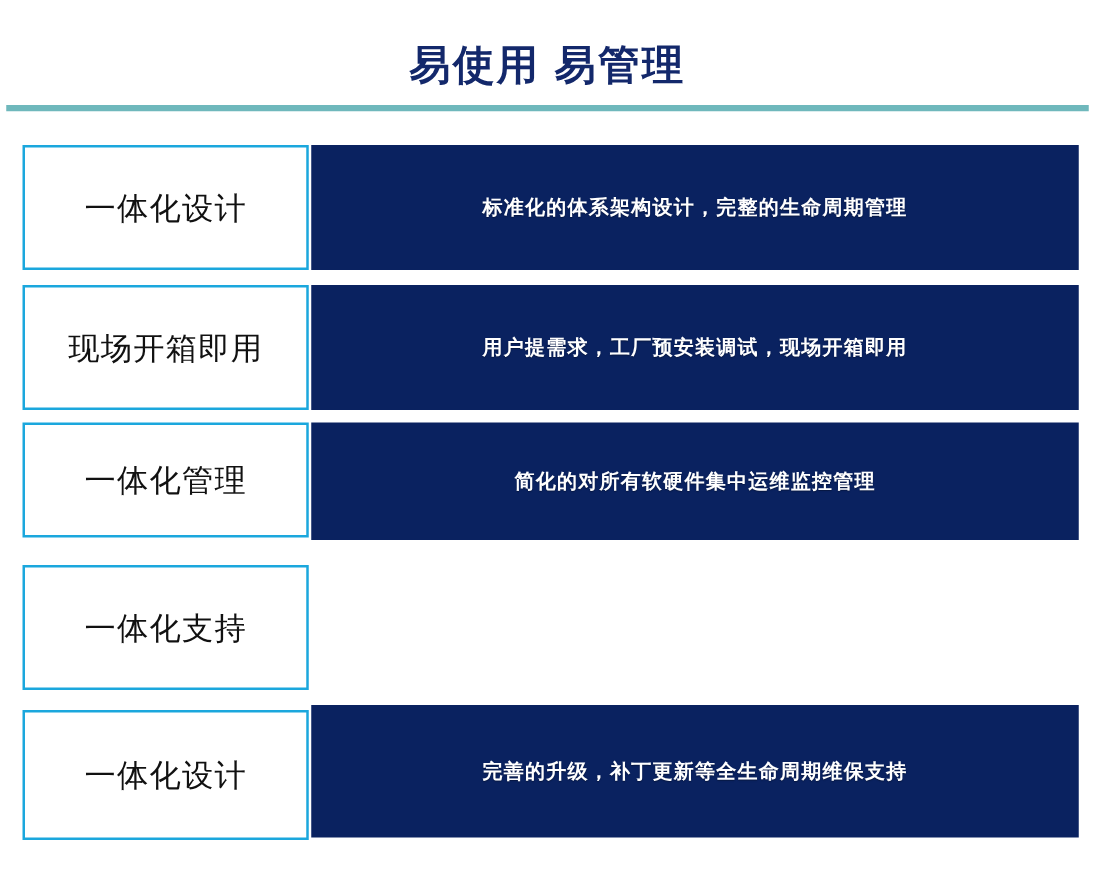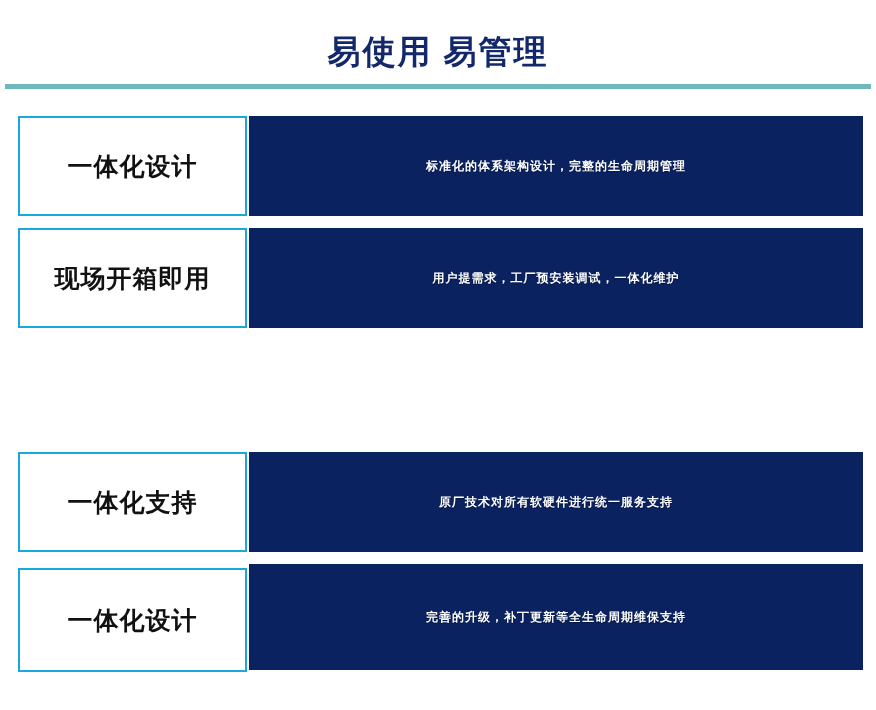--- a/index.html
+++ b/index.html
@@ -73,42 +73,42 @@
     background: #FFFFFF;
     border: 2px solid #1BA7DD;
     display: flex;
     align-items: center;
     justify-content: center;
     z-index: 2;
   }
 
   .row-label-text {
     font-size: 25px;
-    font-weight: bold;
+    font-weight: normal;
     color: #111111;
     letter-spacing: 1px;
     white-space: nowrap;
   }
 
   .row-desc {
     position: absolute;
     left: 249px;
     top: 0;
     width: 614px;      
     height: 100%;
     box-sizing: border-box;
     background: #0A2260;
     display: flex;
     align-items: center;
     justify-content: center;
     z-index: 1;
   }
 
   .row-desc-text {
-    font-size: 12px;
+    font-size: 16px;
     font-weight: bold;
     color: #FFFFFF;
     letter-spacing: 1px;
     white-space: nowrap;
     text-shadow: 0 1px 1px rgba(0,0,0,0.35);
   }
 
   
   #row-0 { top: 104px; height: 100px; }
   #row-1 { top: 216px; height: 100px; }
@@ -138,31 +138,36 @@
       <div class="row-desc">
         <span class="row-desc-text">标准化的体系架构设计，完整的生命周期管理</span>
       </div>
     </div>
 
     <div class="row" id="row-1">
       <div class="row-label">
         <span class="row-label-text">现场开箱即用</span>
       </div>
       <div class="row-desc">
-        <span class="row-desc-text">用户提需求，工厂预安装调试，一体化维护</span>
+        <span class="row-desc-text">用户提需求，工厂预安装调试，现场开箱即用</span>
       </div>
     </div>
 
+    <div class="row" id="row-2">
+      <div class="row-label">
+        <span class="row-label-text">一体化管理</span>
+      </div>
+      <div class="row-desc">
+        <span class="row-desc-text">简化的对所有软硬件集中运维监控管理</span>
+      </div>
+    </div>
 
     <div class="row" id="row-3">
       <div class="row-label">
         <span class="row-label-text">一体化支持</span>
-      </div>
-      <div class="row-desc">
-        <span class="row-desc-text">原厂技术对所有软硬件进行统一服务支持</span>
       </div>
     </div>
 
     <div class="row" id="row-4">
       <div class="row-label">
         <span class="row-label-text">一体化设计</span>
       </div>
       <div class="row-desc">
         <span class="row-desc-text">完善的升级，补丁更新等全生命周期维保支持</span>
       </div>

